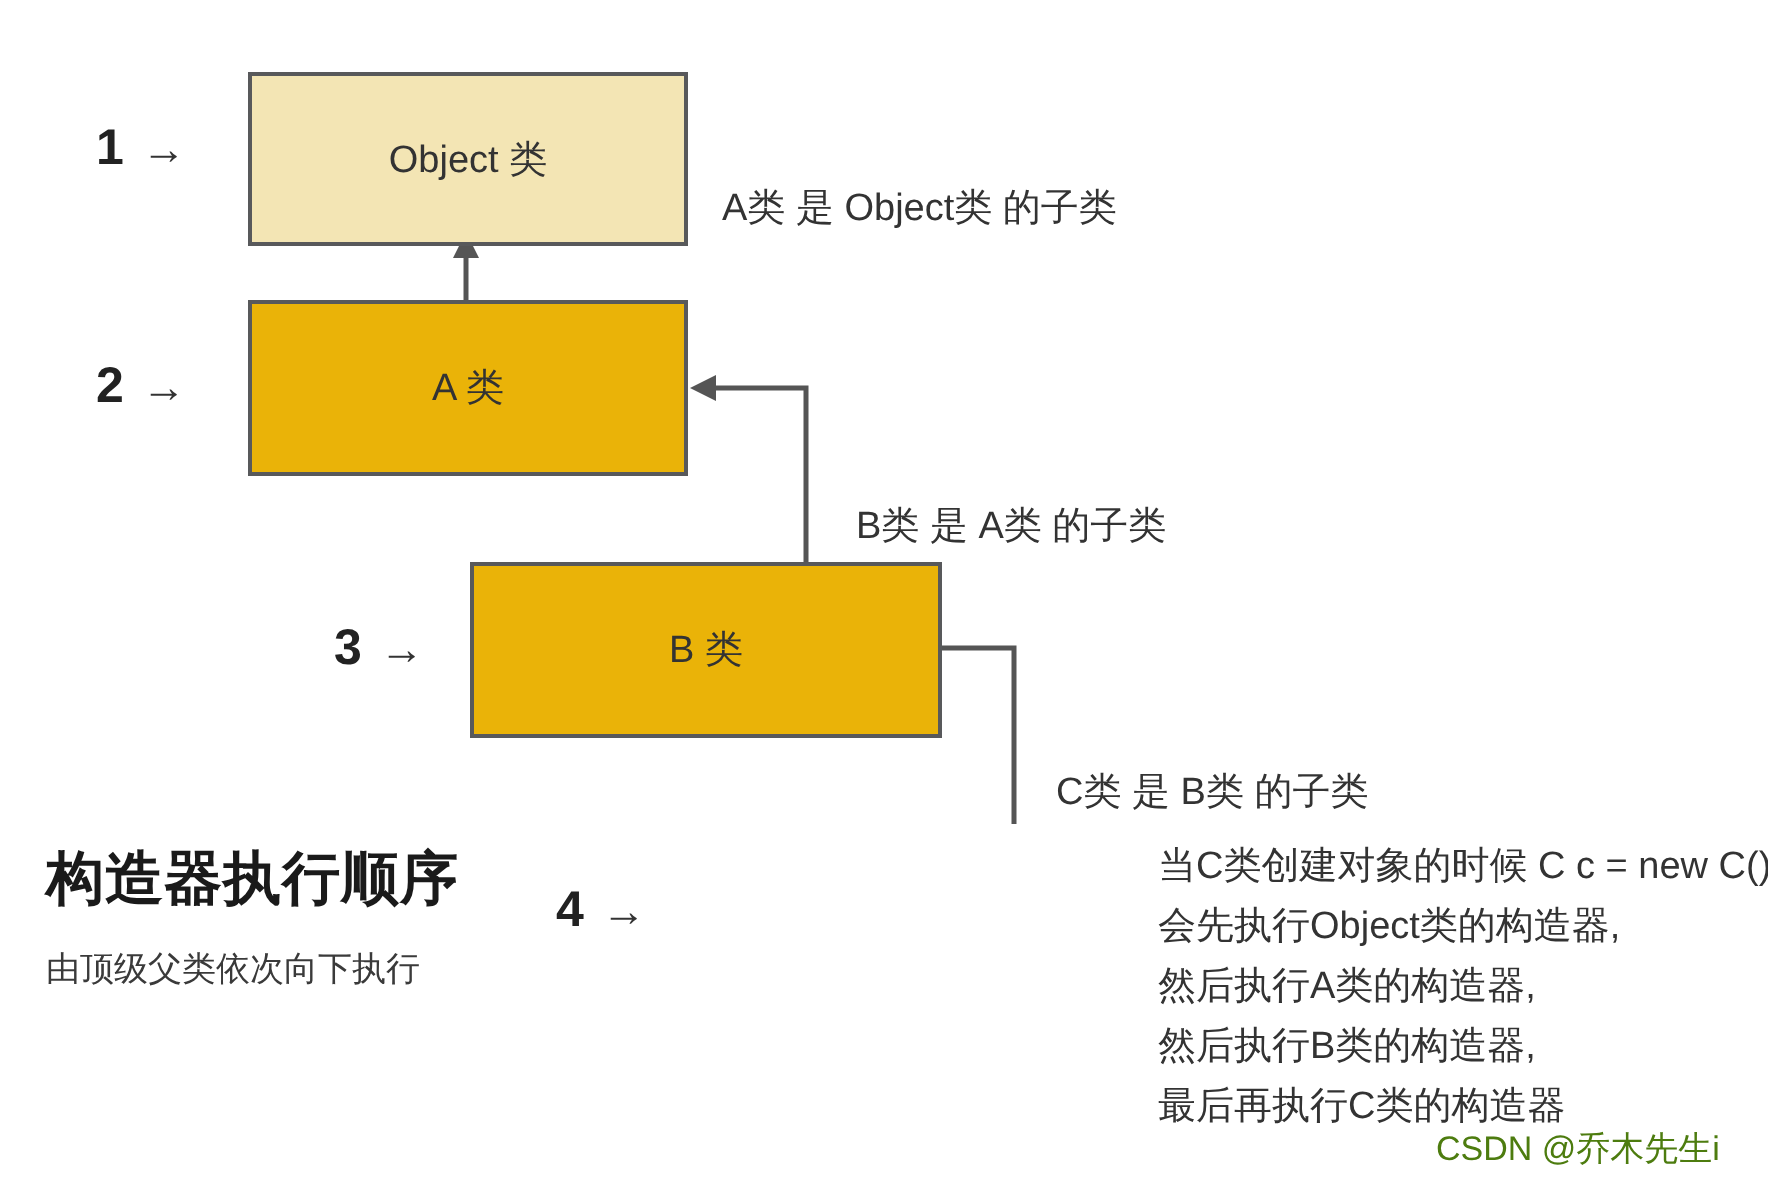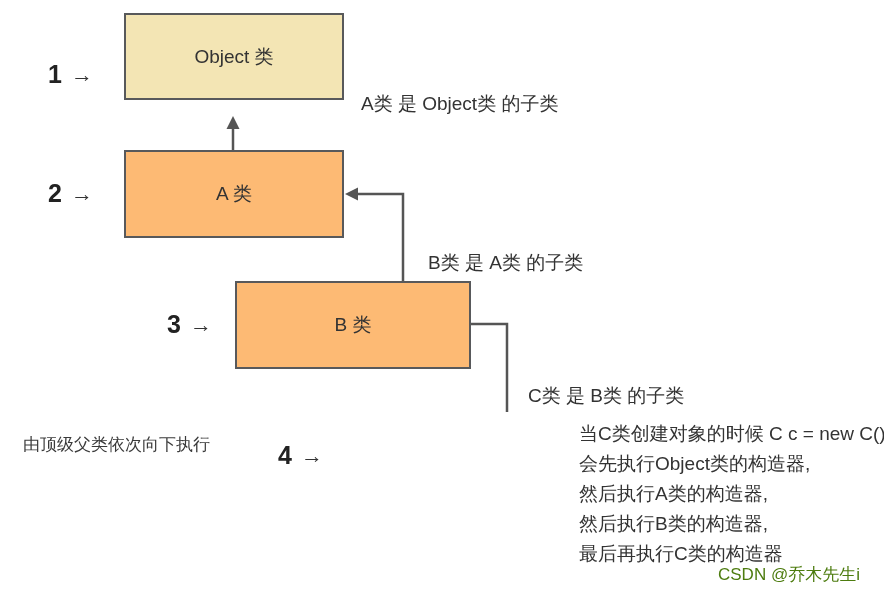--- a/index.html
+++ b/index.html
@@ -19,22 +19,22 @@
     position: absolute;
     border: 2px solid #58595b;
     display: flex;
     align-items: center;
     justify-content: center;
     font-size: 19px;
     color: #333333;
     box-sizing: border-box;
   }
   .box-tan  { background: #f3e5b4; }
-  .box-blue { background: #fdba74; }
-  #box-object { left: 124px; top: 13px;  width: 220px; height: 87px; justify-content: center; }
+  .box-blue { background: #eab308; }
+  #box-object { left: 124px; top: 36px;  width: 220px; height: 87px; justify-content: center; }
   #box-a      { left: 124px; top: 150px; width: 220px; height: 88px; }
   #box-b      { left: 235px; top: 281px; width: 236px; height: 88px; }
   #box-c      { left: 344px; top: 412px; width: 220px; height: 88px; }
 
   .order-label {
     position: absolute;
     display: flex;
     align-items: center;
     color: #222222;
     white-space: nowrap;
@@ -151,18 +151,19 @@
 
   <div id="note-block">
     <div>当C类创建对象的时候 C c = new C();</div>
     <div>会先执行Object类的构造器,</div>
     <div>然后执行A类的构造器,</div>
     <div>然后执行B类的构造器,</div>
     <div>最后再执行C类的构造器</div>
   </div>
 
   <div id="title-block">
+    <div id="diagram-title">构造器执行顺序</div>
     <div id="diagram-subtitle">由顶级父类依次向下执行</div>
   </div>
 
   <div id="watermark">CSDN @乔木先生i</div>
 
 </div>
 
 </body></html>

